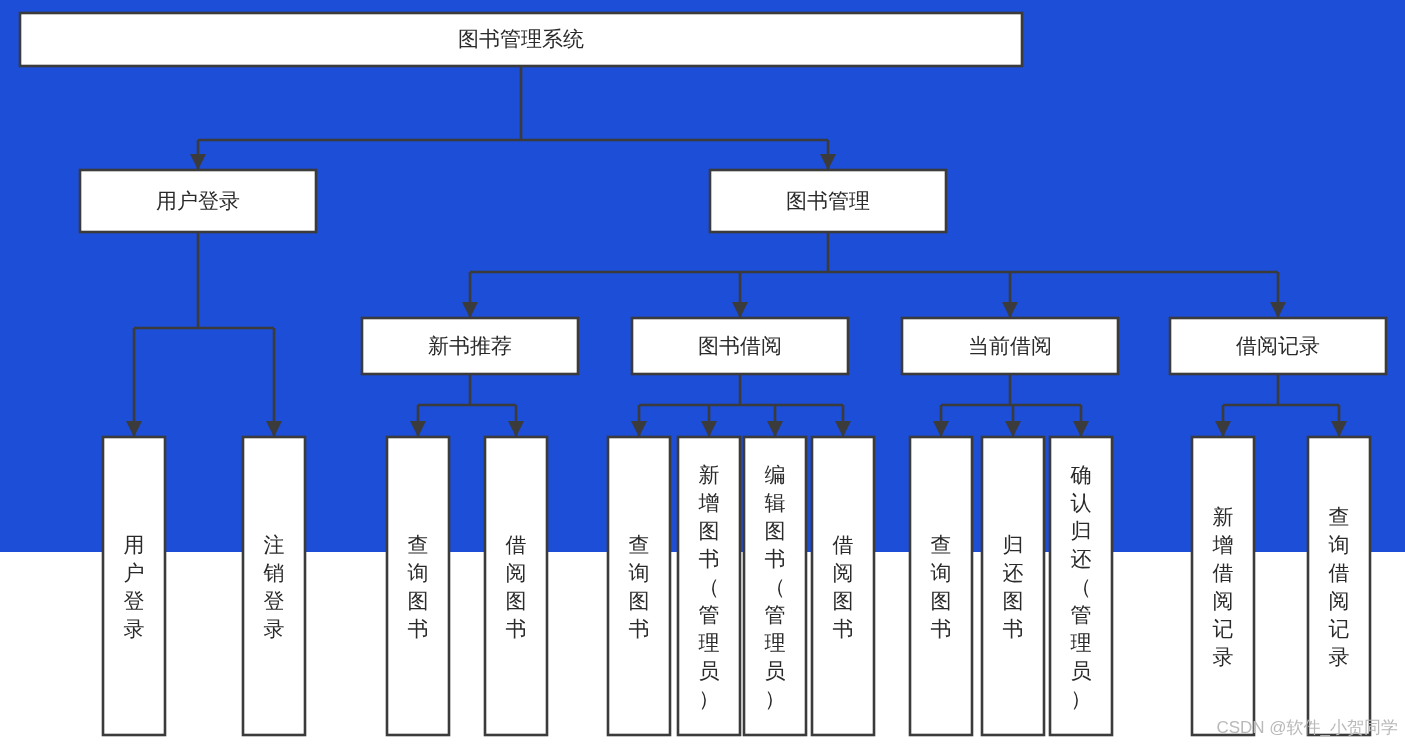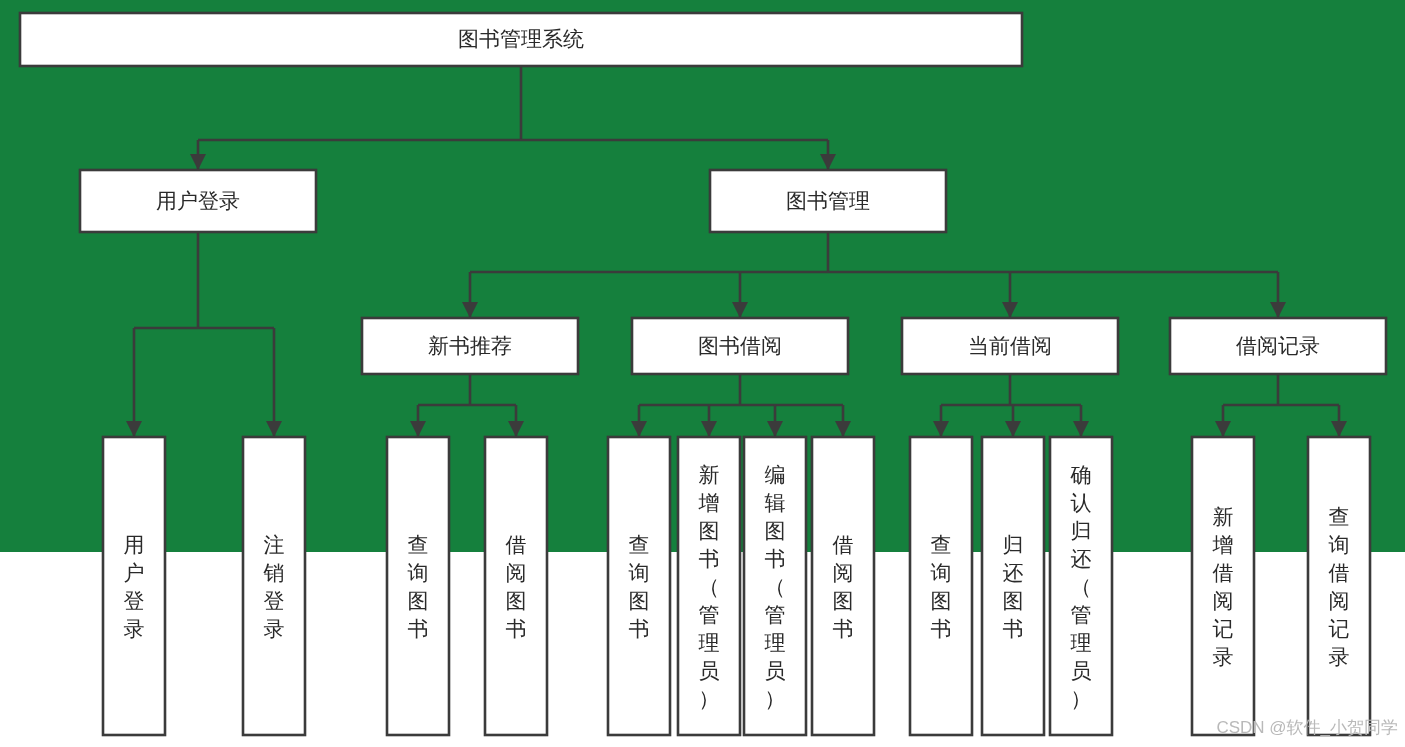--- a/index.html
+++ b/index.html
@@ -12,21 +12,21 @@
     width: 1405px;
     height: 747px;
     font-family: "Liberation Sans", "DejaVu Sans", sans-serif;
     overflow: hidden;
     position: relative;
   }
   #diagram-root {
     position: relative;
     width: 1405px;
     height: 552px;
-    background: #15803d;
+    background: #1d4ed8;
   }
   svg.diagram-canvas {
     position: absolute;
     top: 0;
     left: 0;
     width: 1405px;
     height: 747px;
     display: block;
   }
   .node-box {

